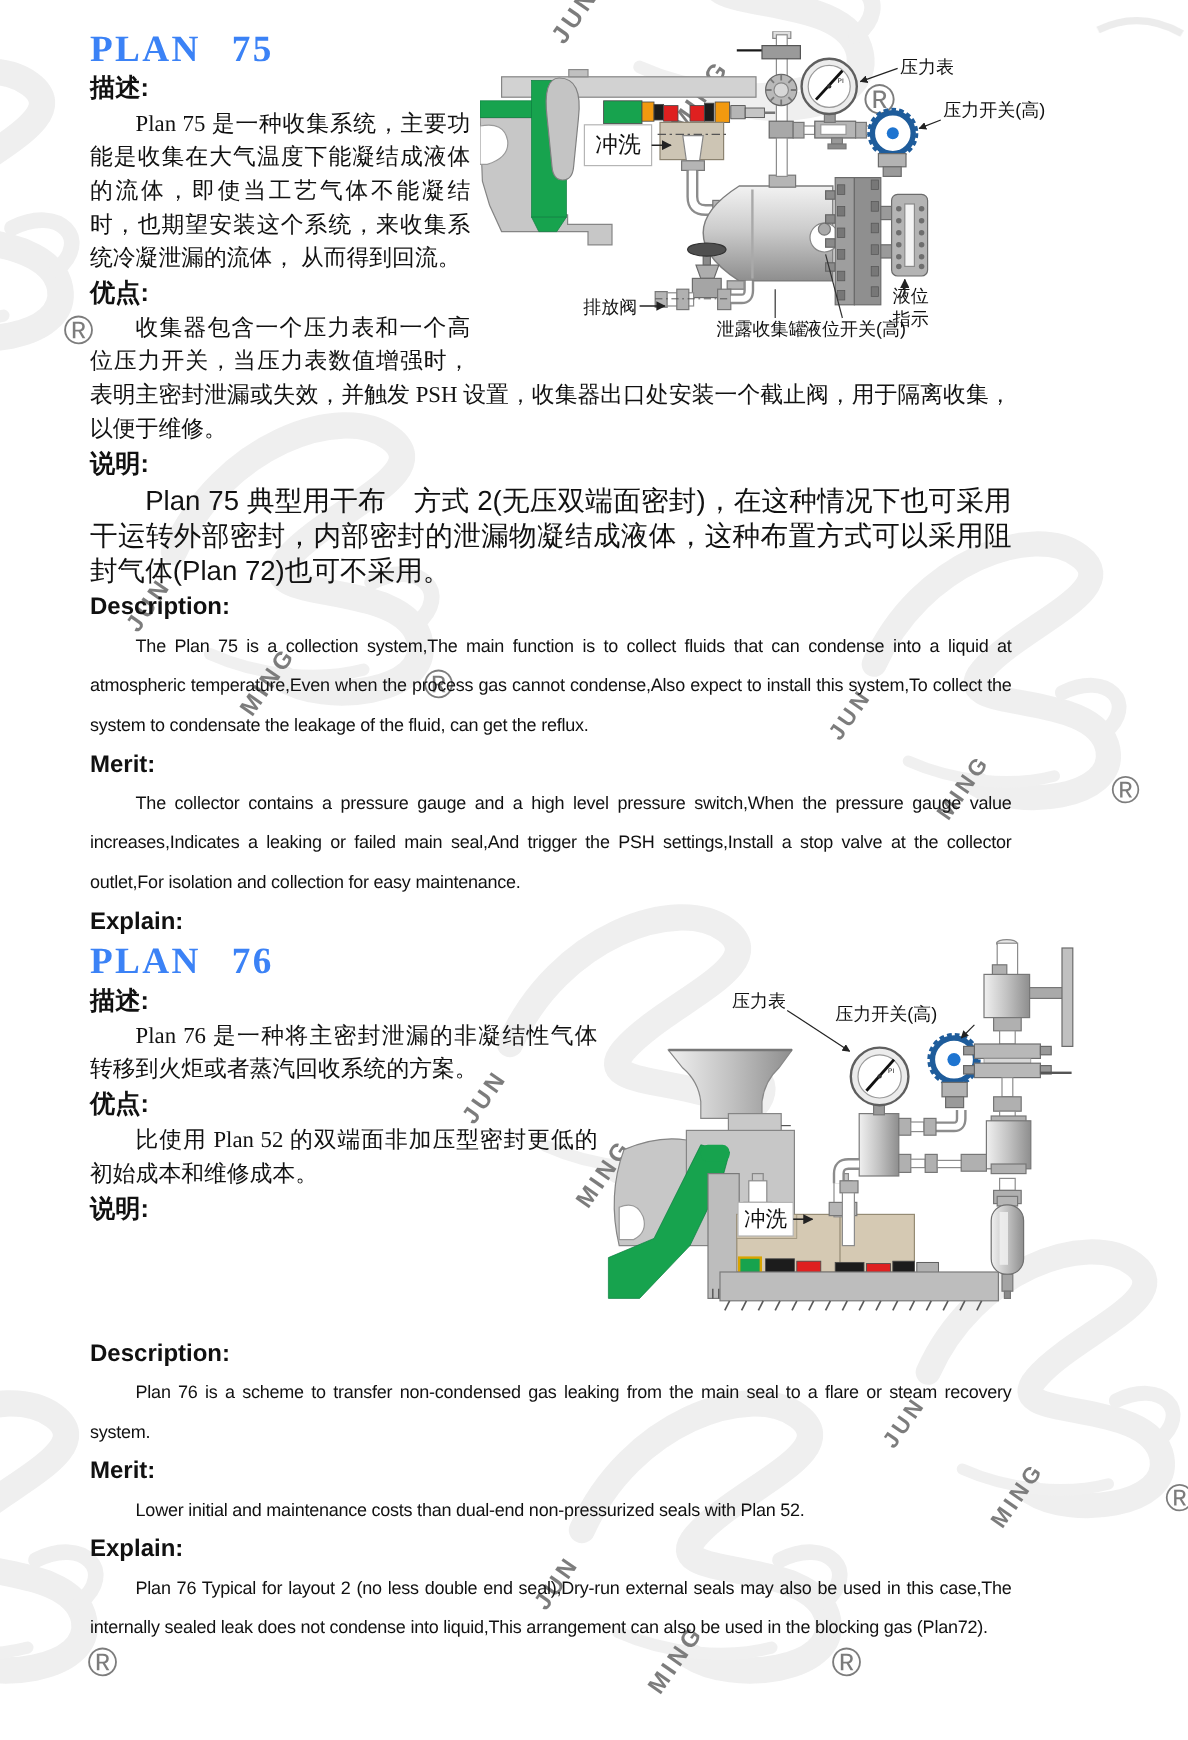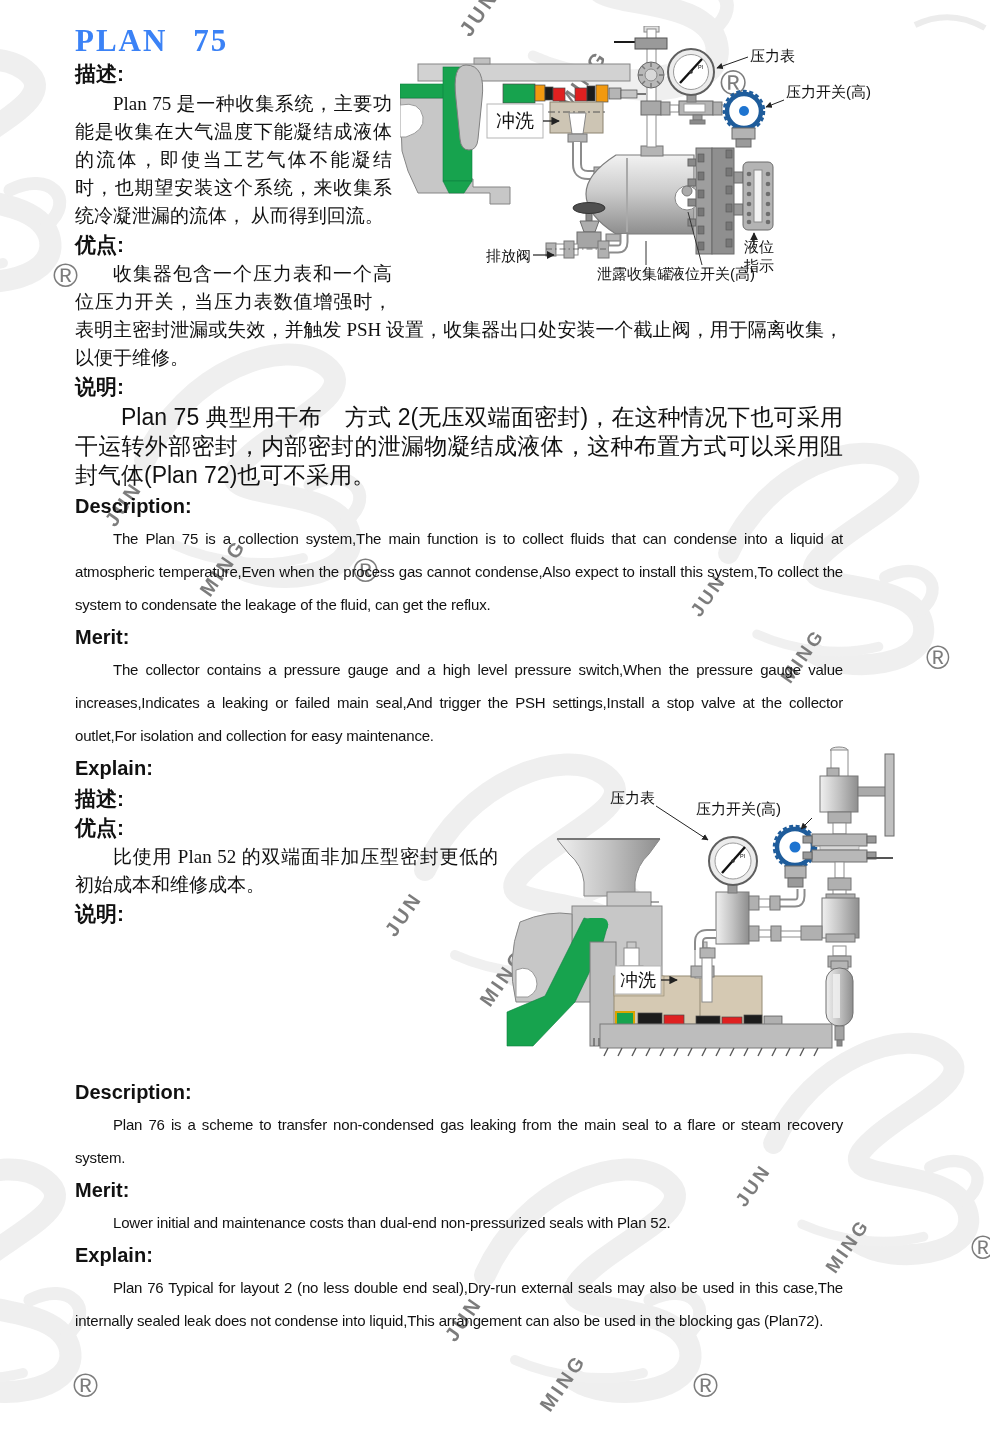--- a/index.html
+++ b/index.html
@@ -259,24 +259,26 @@
       <p class="en">The Plan 75 is a collection system,The main function is to collect fluids that can condense into a liquid at atmospheric temperature,Even when the process gas cannot condense,Also expect to install this system,To collect the system to condensate the leakage of the fluid, can get the reflux.</p>
 
       <h2 class="hen">Merit:</h2>
       <p class="en">The collector contains a pressure gauge and a high level pressure switch,When the pressure gauge value increases,Indicates a leaking or failed main seal,And trigger the PSH settings,Install a stop valve at the collector outlet,For isolation and collection for easy maintenance.</p>
 
       <h2 class="hen">Explain:</h2>
       <div class="clear"></div>
     </section>
 
     <section>
+      <h1 class="plan-title">PLAN 76</h1>
 
       <div class="row76">
         <div class="col76">
           <h2 class="hzh">描述:</h2>
+          <p class="zh">Plan 76 是一种将主密封泄漏的非凝结性气体转移到火炬或者蒸汽回收系统的方案。</p>
           <h2 class="hzh">优点:</h2>
           <p class="zh">比使用 Plan 52 的双端面非加压型密封更低的初始成本和维修成本。</p>
           <h2 class="hzh">说明:</h2>
         </div>
 
         <figure class="fig fig76">
           <svg width="492" height="326" viewBox="498 812 492 326">
             <defs>
               <linearGradient id="g76h" x1="0" y1="0" x2="1" y2="0">
                 <stop offset="0" stop-color="#f0f0f0"></stop>

